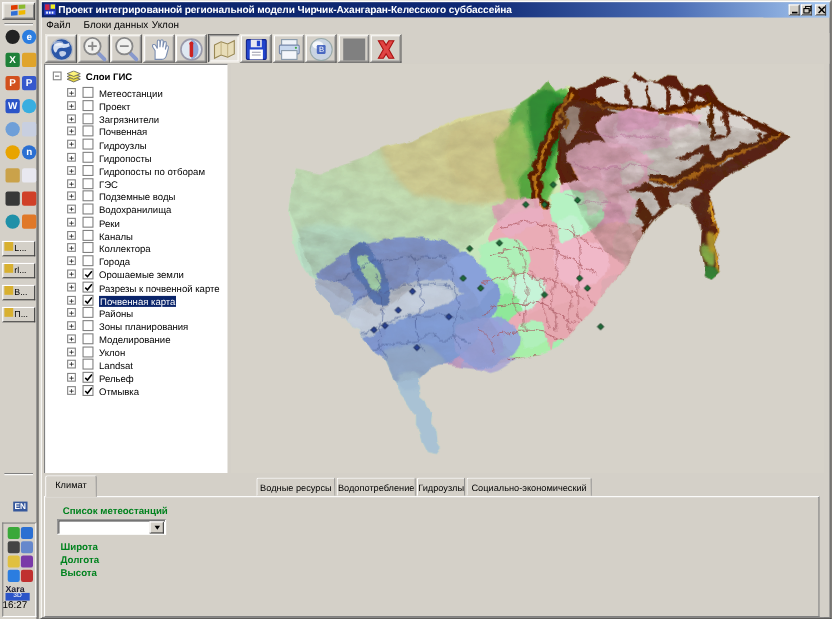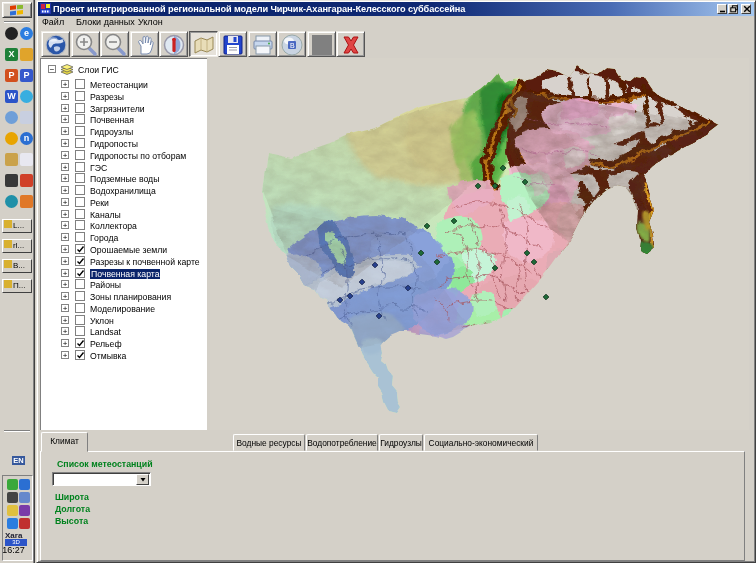--- a/index.html
+++ b/index.html
@@ -162,31 +162,31 @@
       </div>
     </div>
   <div id="treepanel" class="abs">
       <div class="trow" style="top:5px;left:4px">
         <span class="pbox" style="left:3px;top:1px">−</span>
         <svg style="position:absolute;left:15px;top:0" width="14" height="12" viewBox="0 0 14 12">
           <path d="M1 8 L7 5.5 L13 8 L7 10.5 Z" fill="#e8d844" stroke="#555" stroke-width="0.7"></path>
           <path d="M1 5.5 L7 3 L13 5.5 L7 8 Z" fill="#f2e65a" stroke="#555" stroke-width="0.7"></path>
           <path d="M1 3 L7 0.5 L13 3 L7 5.5 Z" fill="#fcf27a" stroke="#555" stroke-width="0.7"></path>
         </svg>
-        <span style="position:absolute;left:33px;top:1px;font-weight:normal">Слои ГИС</span>
+        <span style="position:absolute;left:33px;top:1px;font-weight:bold">Слои ГИС</span>
       </div>
       <div class="trow" style="top:19.0px">
         <span class="pbox" style="left:20px;top:2px">+</span>
         <span class="cbox" style="left:34px;top:1px"></span>
         <span style="position:absolute;left:49px;top:2px;">Метеостанции</span>
       </div>
       <div class="trow" style="top:30.8px">
         <span class="pbox" style="left:20px;top:2px">+</span>
         <span class="cbox" style="left:34px;top:1px"></span>
-        <span style="position:absolute;left:49px;top:2px;">Разрезы</span>
+        <span style="position:absolute;left:49px;top:2px;">Проект</span>
       </div>
       <div class="trow" style="top:42.6px">
         <span class="pbox" style="left:20px;top:2px">+</span>
         <span class="cbox" style="left:34px;top:1px"></span>
         <span style="position:absolute;left:49px;top:2px;">Загрязнители</span>
       </div>
       <div class="trow" style="top:54.3px">
         <span class="pbox" style="left:20px;top:2px">+</span>
         <span class="cbox" style="left:34px;top:1px"></span>
         <span style="position:absolute;left:49px;top:2px;">Почвенная</span>

